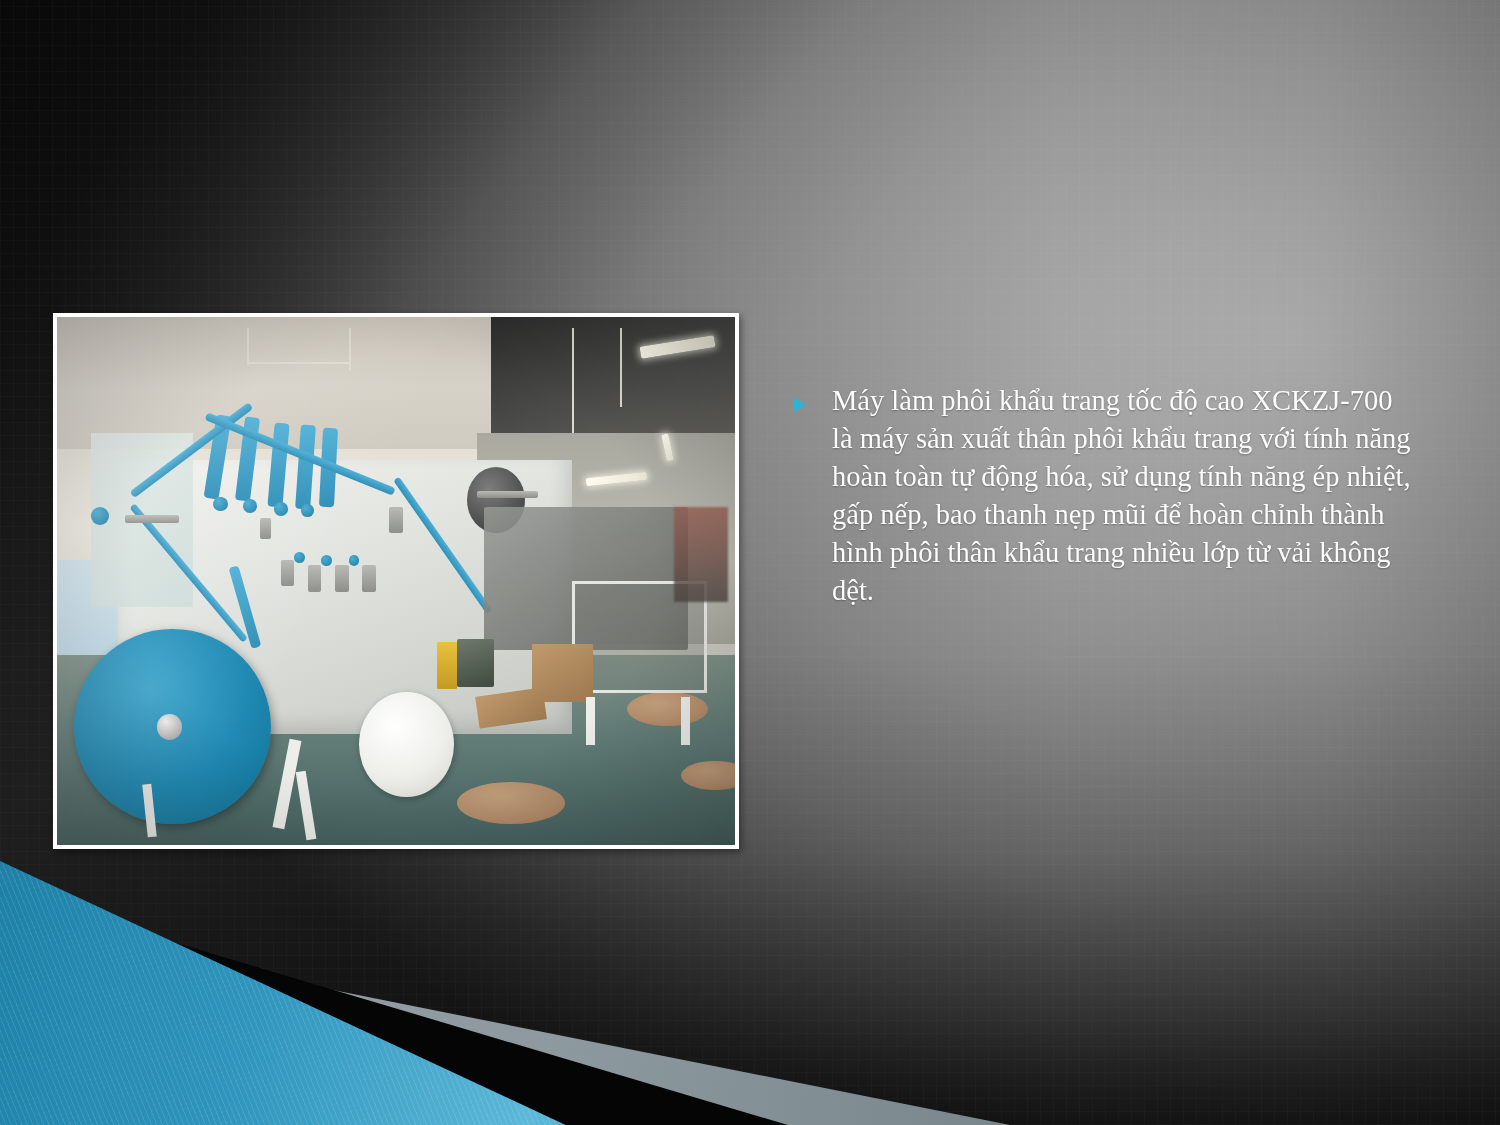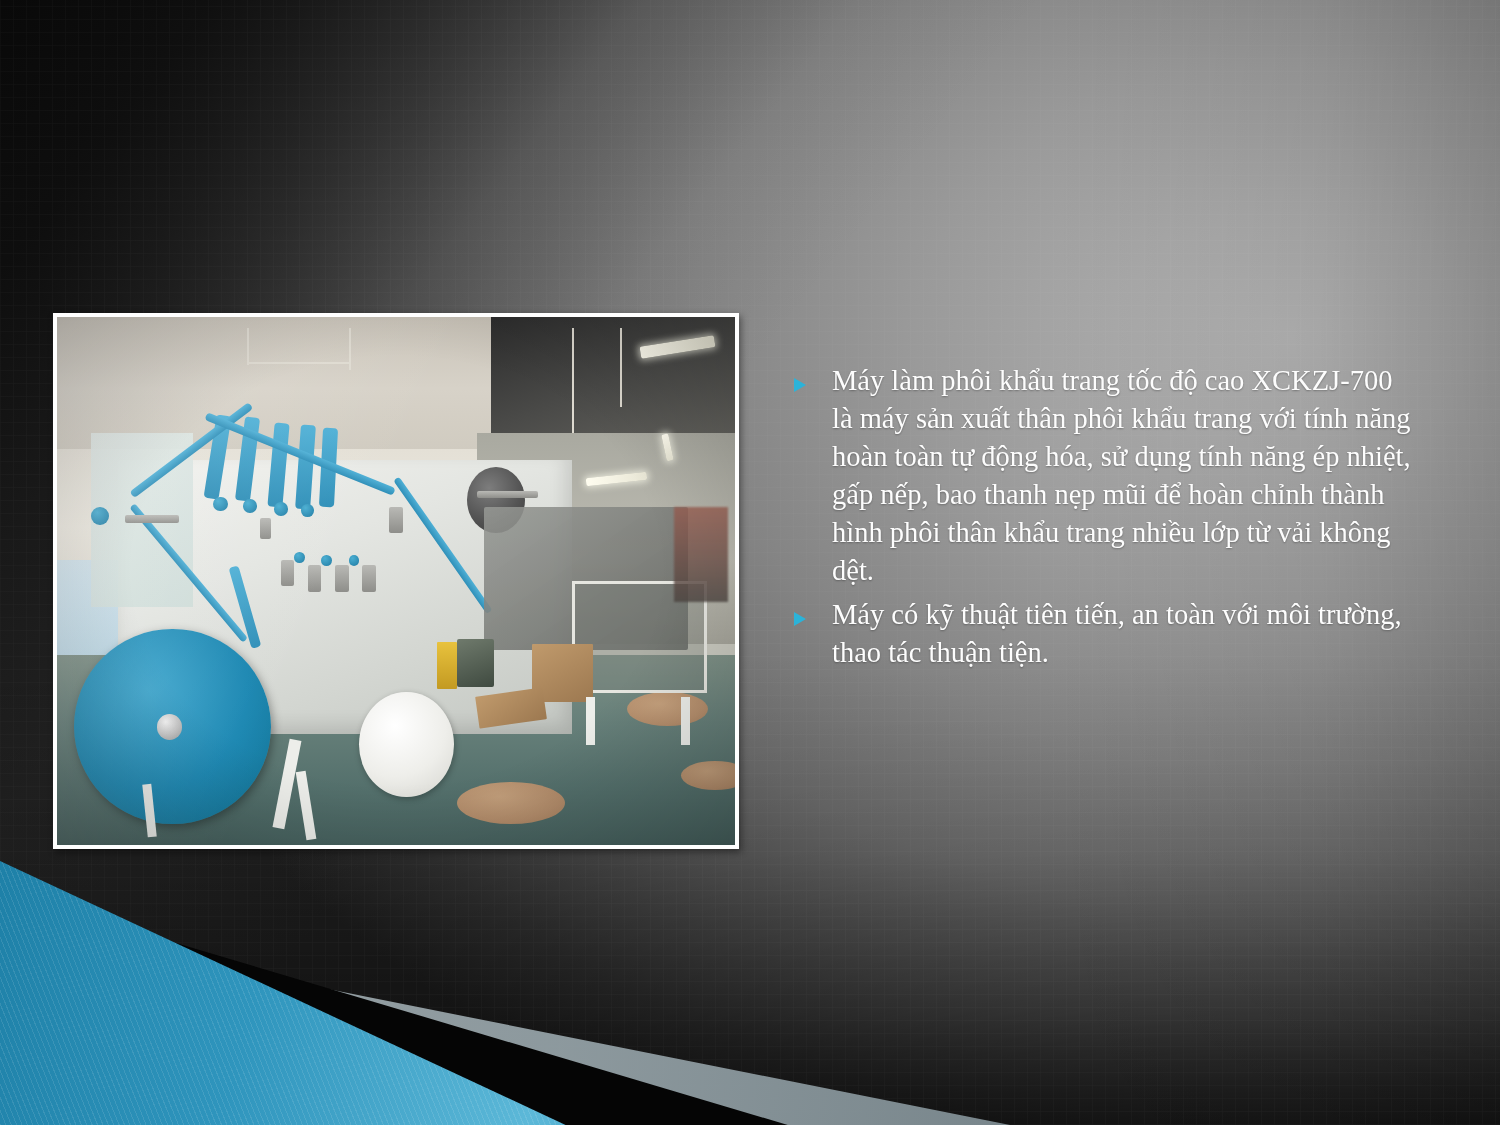--- a/index.html
+++ b/index.html
@@ -257,21 +257,21 @@
   .ph-vignette {
     position: absolute; inset: 0;
     background: radial-gradient(ellipse at 50% 48%, rgba(0,0,0,0) 55%, rgba(0,0,0,.22) 100%);
     pointer-events: none;
   }
 
   
   .content {
     position: absolute;
     left: 790px;
-    top: 362px;
+    top: 382px;
     width: 628px;
     color: #ffffff;
   }
   .bullet-row {
     display: flex;
     align-items: flex-start;
     margin-bottom: 6px;
   }
   .bullet-marker {
     flex: 0 0 auto;
@@ -421,28 +421,20 @@
     <div class="bullet-row">
       <span class="bullet-marker">
         <svg width="20" height="18" viewBox="0 0 20 18" aria-hidden="true">
           <polygon points="4,2 16,9 4,16" fill="#2bb3d9"></polygon>
         </svg>
       </span>
       <span class="bullet-text">Máy làm phôi khẩu trang tốc độ cao XCKZJ-700 là máy sản xuất thân phôi khẩu trang với tính năng hoàn toàn tự động hóa, sử dụng tính năng ép nhiệt, gấp nếp, bao thanh nẹp mũi để hoàn chỉnh thành hình phôi thân khẩu trang nhiều lớp từ vải không dệt.</span>
     </div>
 
 
-    <div class="bullet-row">
-      <span class="bullet-marker">
-        <svg width="20" height="18" viewBox="0 0 20 18" aria-hidden="true">
-          <polygon points="4,2 16,9 4,16" fill="#2bb3d9"></polygon>
-        </svg>
-      </span>
-      <span class="bullet-text">Máy có kỹ thuật tiên tiến, an toàn với môi trường, thao tác thuận tiện.</span>
-    </div>
 
   </div>
 
   <div class="corner-deco">
     <div class="deco-gray"></div>
     <div class="deco-black"></div>
     <div class="deco-blue"></div>
     <div class="deco-blue-stripes"></div>
     <div class="deco-blue-edge"></div>
   </div>

